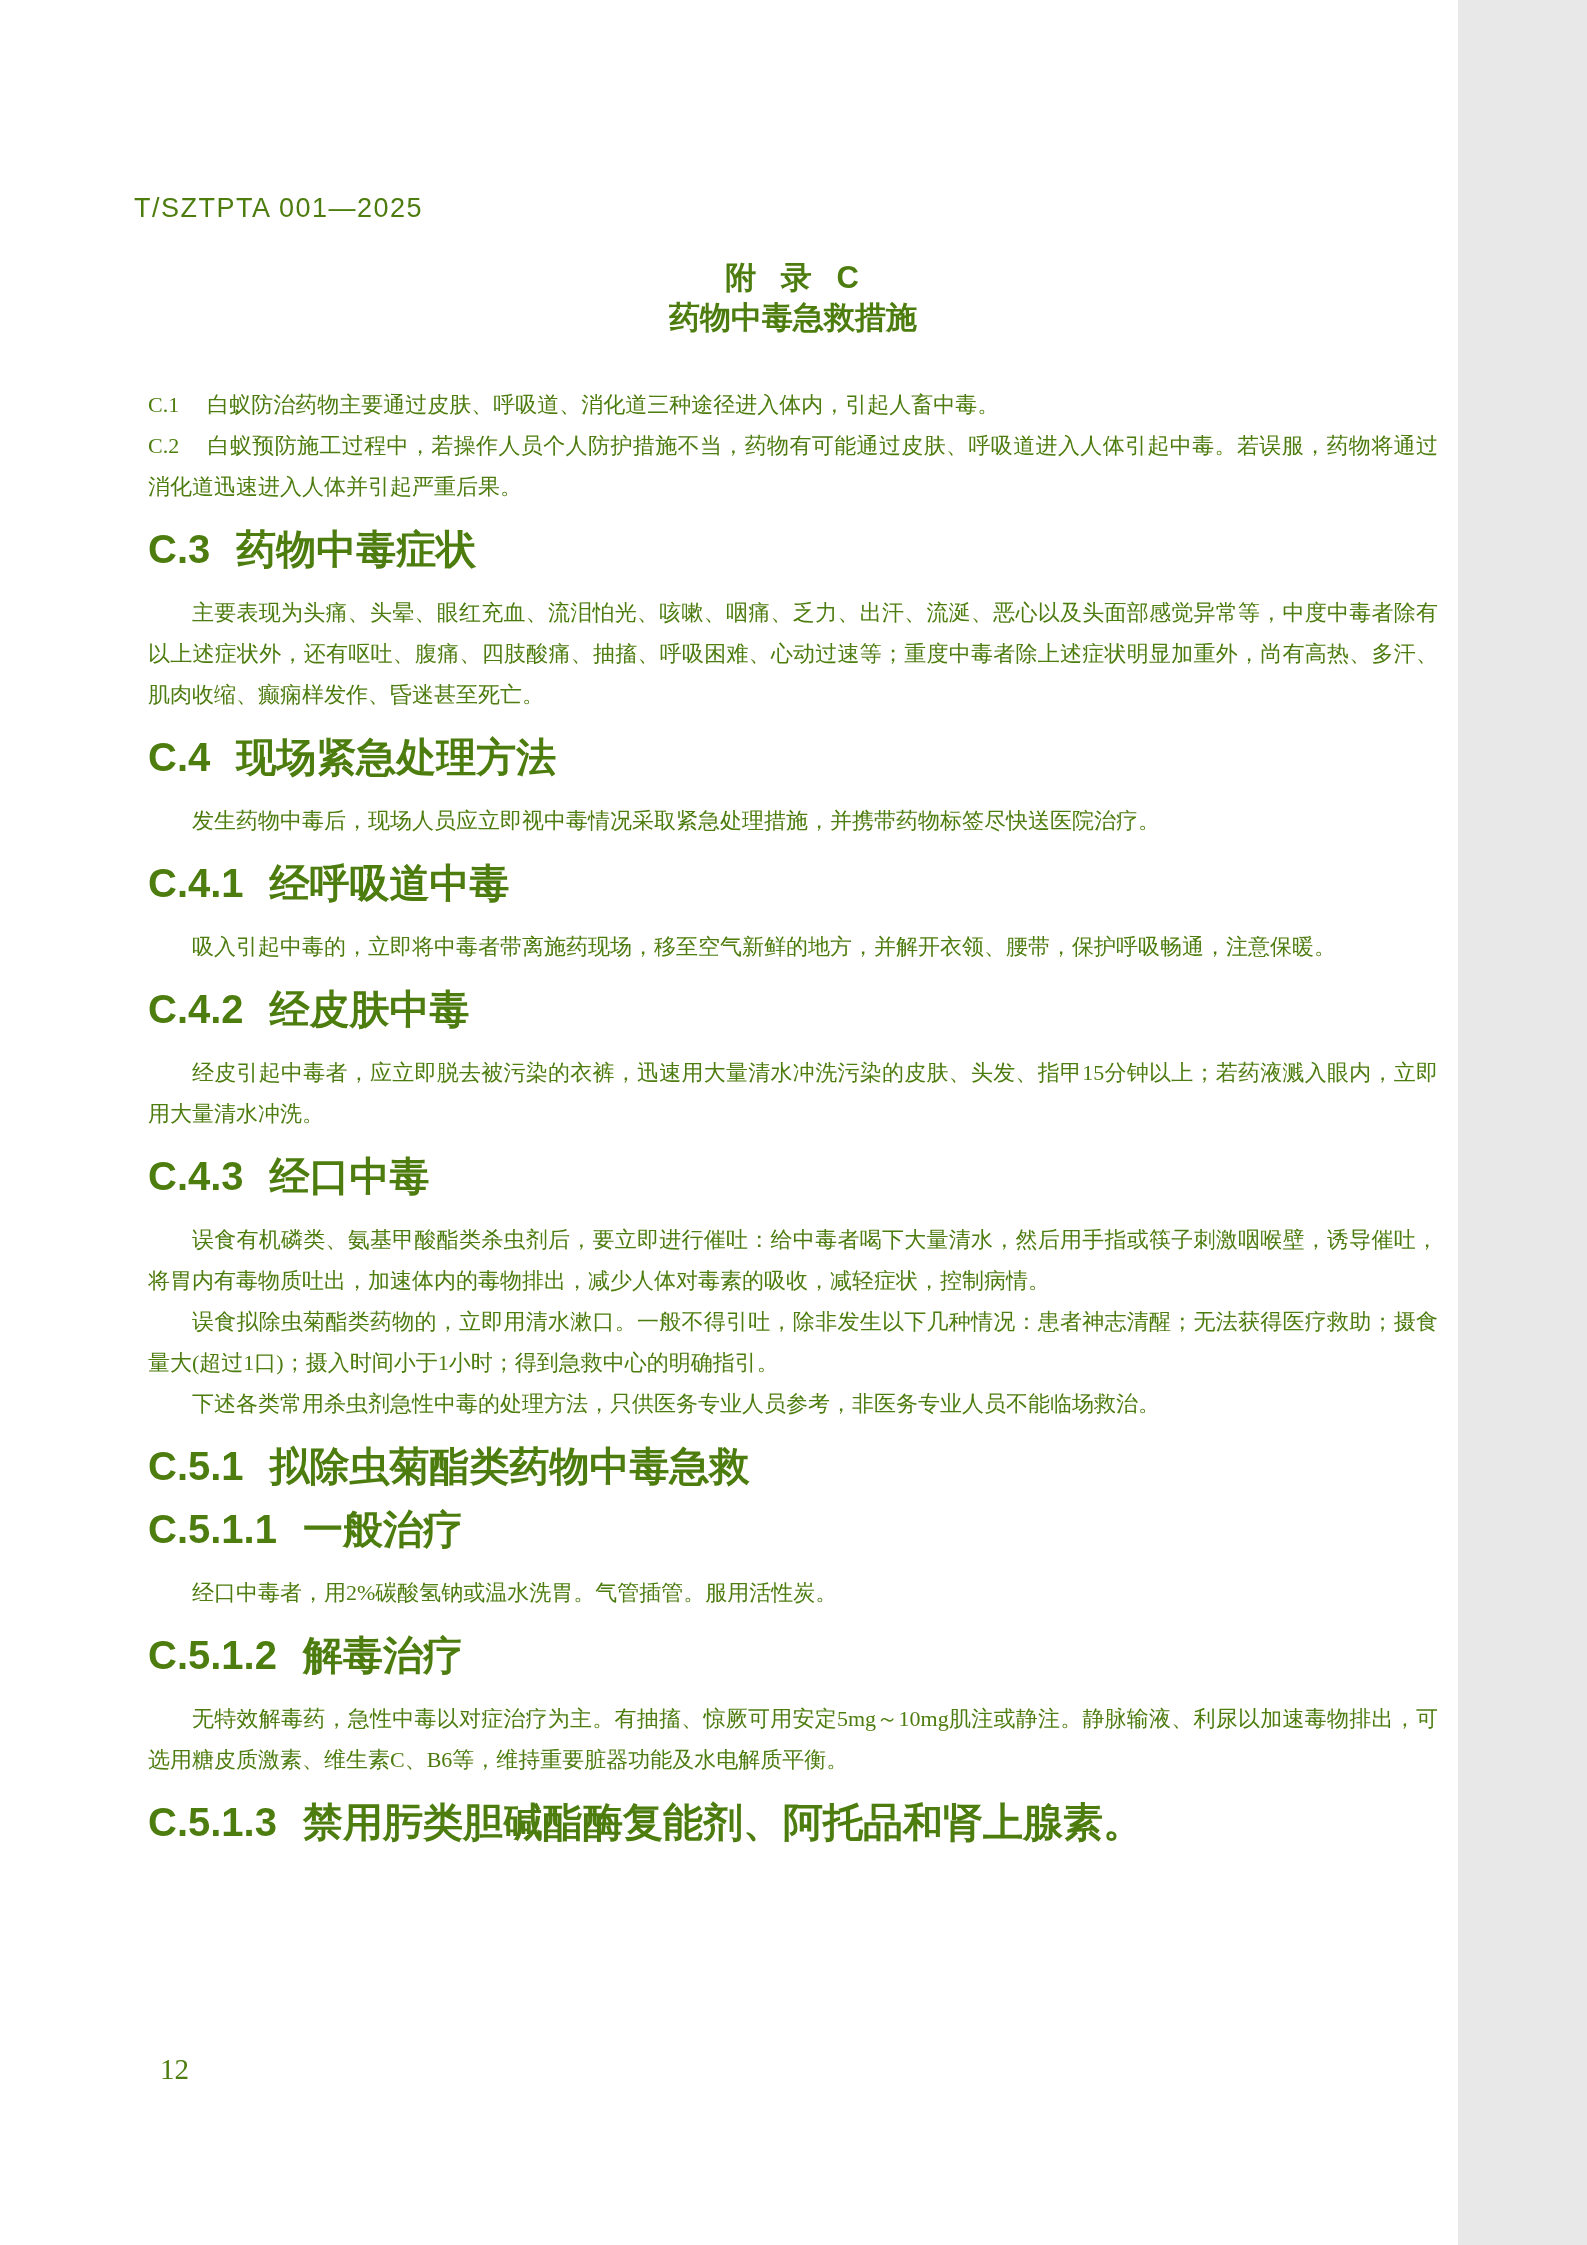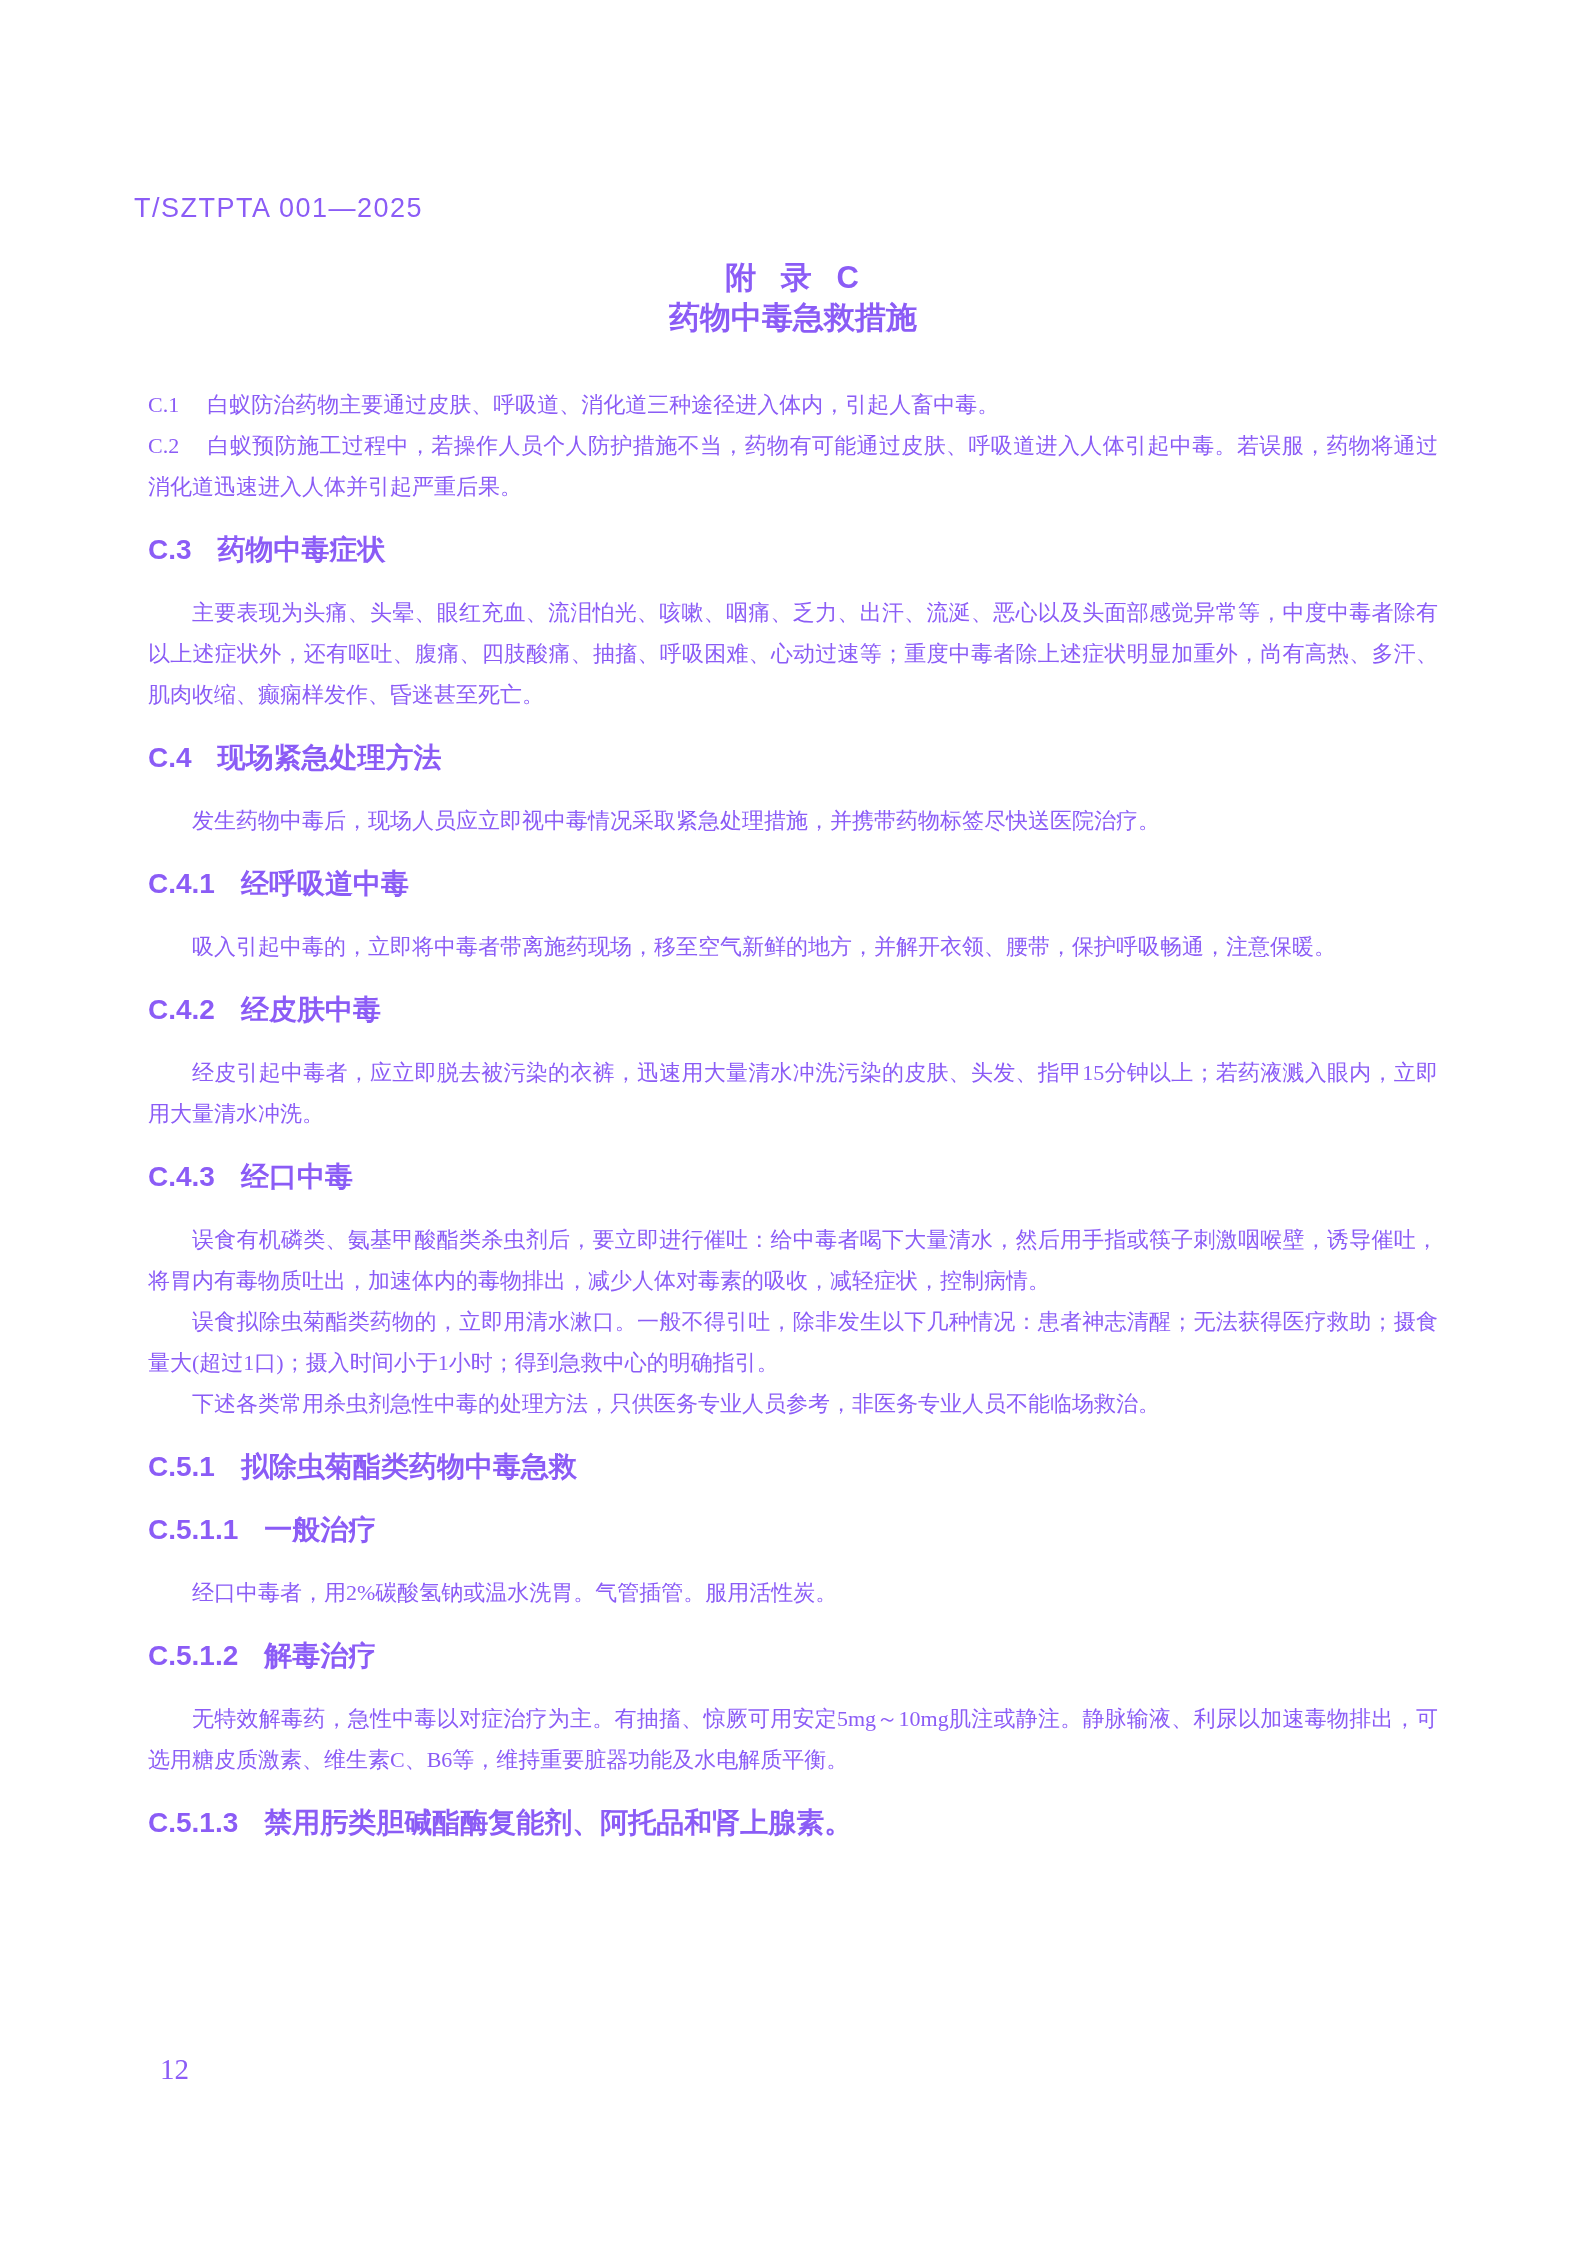--- a/index.html
+++ b/index.html
@@ -1,21 +1,21 @@
 <!DOCTYPE html>
 <html><head>
 <meta charset="utf-8">
 <style>
   html,body{margin:0;padding:0;background:#e8e8e8;}
   .page{
     position:relative;
-    width:1587px;
+    width:1458px;
     height:2245px;
     background:#ffffff;
-    color:#8b5cf6;
+    color:#4d7c0f;
     font-family:"Liberation Serif","DejaVu Serif",serif;
     overflow:hidden;
   }
   .content{
     position:absolute;
     left:148px;
     top:0;
     width:1290px;
   }
   .doc-header{
@@ -43,21 +43,21 @@
     line-height:41px;
     margin:0;
     text-align:justify;
     text-justify:inter-ideograph;
   }
   .indent{ text-indent:2em; }
   .cnum{ padding-right:28px; }
   .clause-heading{
     font-family:"Liberation Sans","DejaVu Sans",sans-serif;
     font-weight:bold;
-    font-size:28px;
+    font-size:40px;
     line-height:41px;
     margin:22px 0;
   }
   .clause-heading .cnum{ padding-right:26px; font-weight:bold; }
   .page-num{
     position:absolute;
     left:160px;
     top:2052px;
     font-size:29px;
     line-height:34px;

